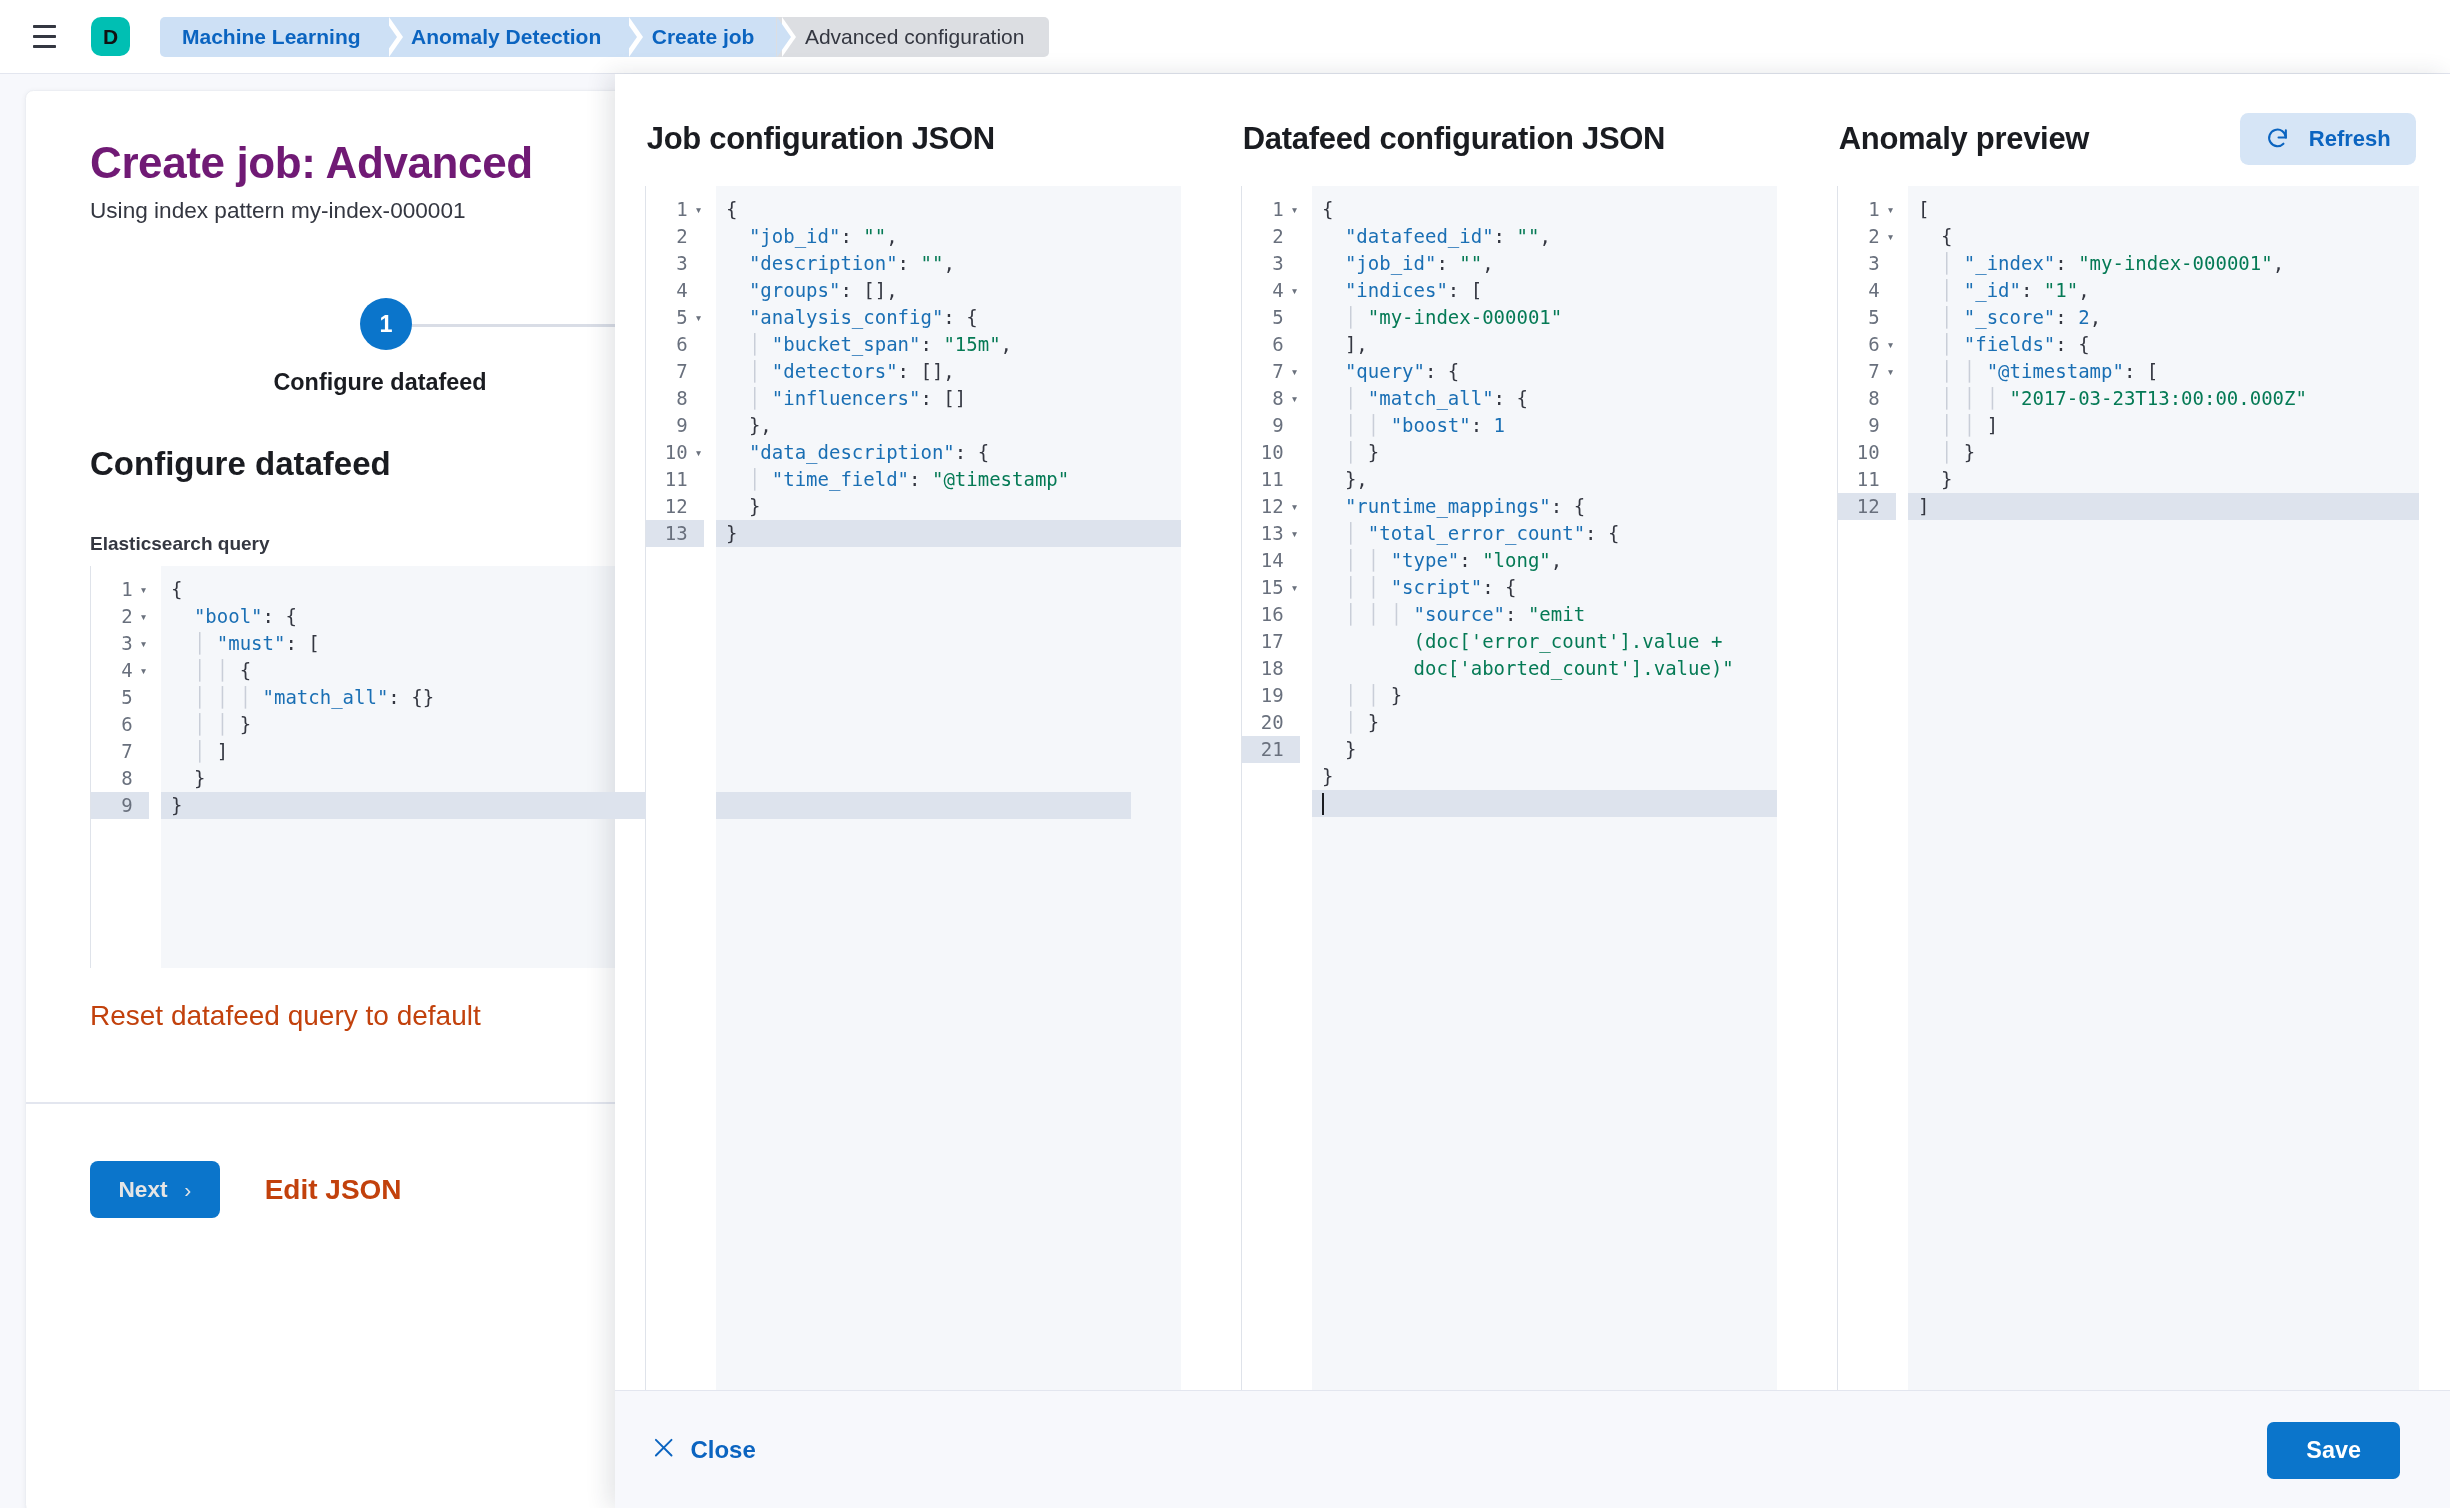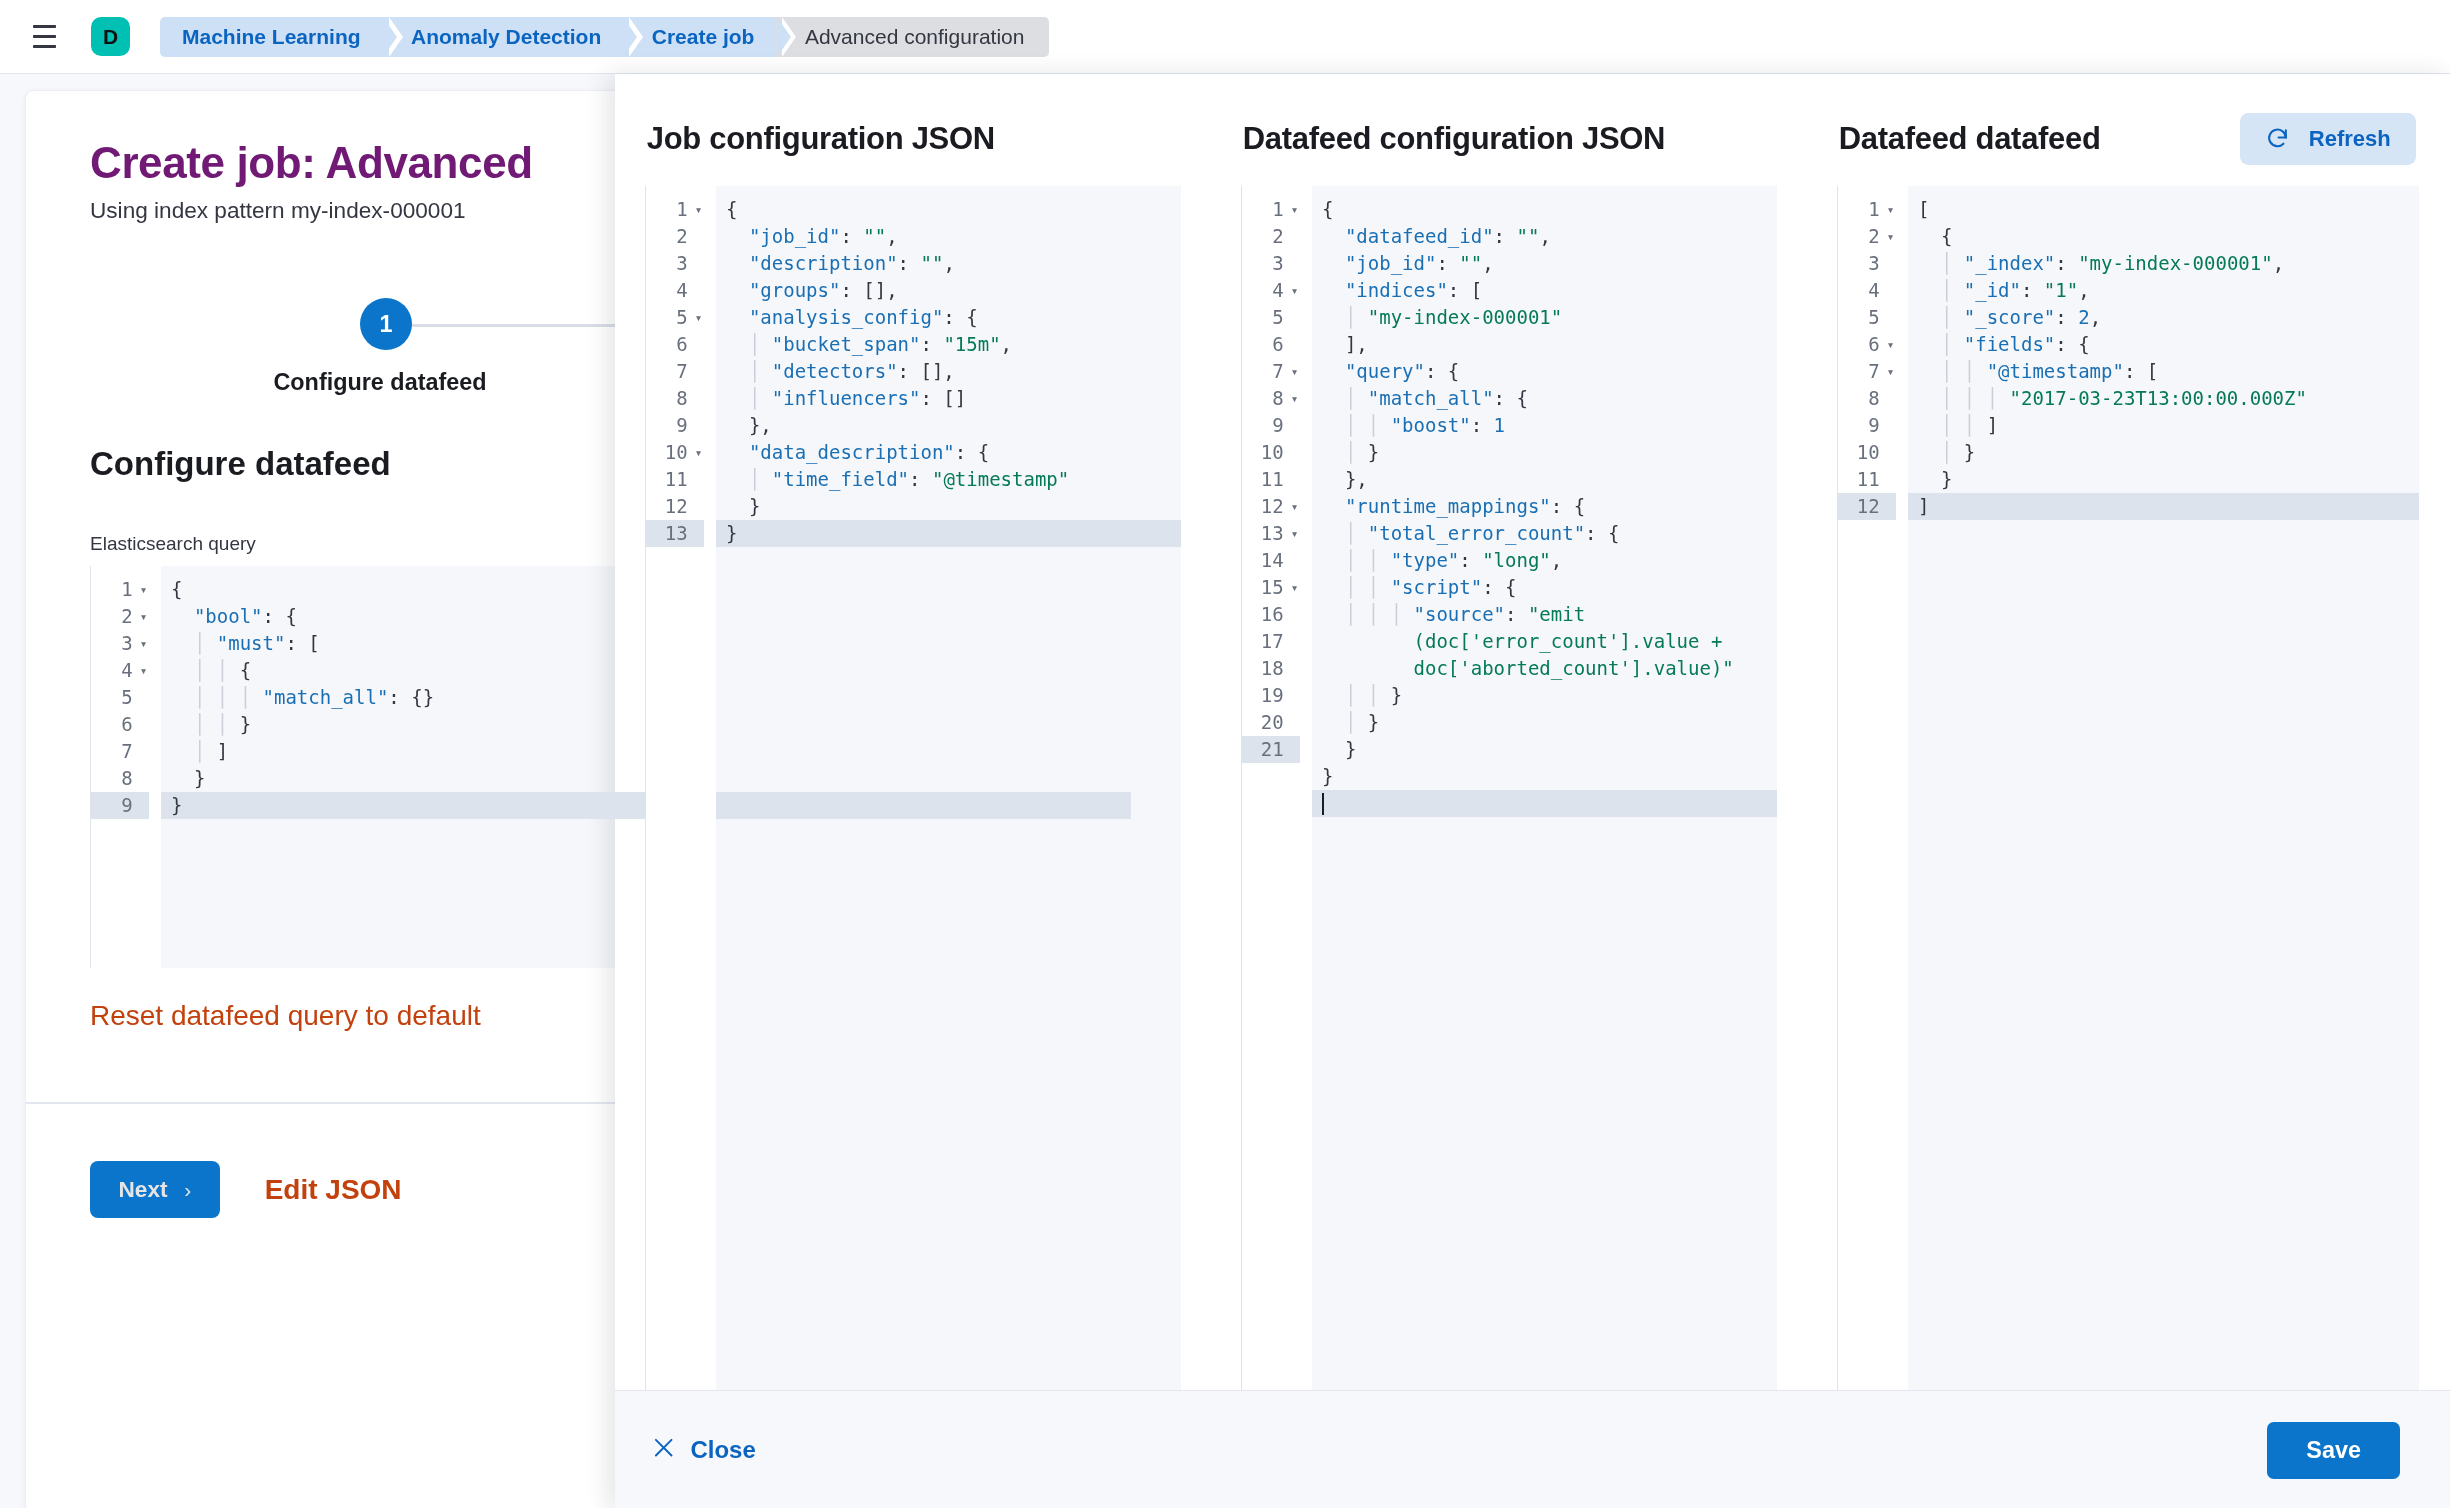--- a/index.html
+++ b/index.html
@@ -63,21 +63,21 @@
   .step-line { position: absolute; left: 299px; right: -64px; top: 26px; height: 3.3px; background: #d9dde6; }
   .step-circle {
     position: absolute; left: 270px; top: 0; width: 52px; height: 52px; border-radius: 50%;
     background: #0b75cb; color: #fff; font-size: 23.4px; font-weight: 600;
     display: flex; align-items: center; justify-content: center; cursor: pointer; z-index: 2;
   }
   .step-label { text-align: center; width: 536px; margin-left: 22px; margin-top: 16.7px;
     font-size: 23.4px; font-weight: 700; color: #1a1c21; }
 
   .section-title { font-size: 33px; font-weight: 700; color: #1a1c21; margin-top: 49px; }
-  .field-label { font-size: 19px; font-weight: 400; color: #343741; margin-top: 50px; }
+  .field-label { font-size: 19px; font-weight: 700; color: #343741; margin-top: 50px; }
 
   
   .editor {
     display: flex; background: #f5f7fa; border-left: 0.8px solid #dfe3ea;
     font-family: "DejaVu Sans Mono", monospace; position: relative; overflow: hidden;
   }
   .gutter {
     background: #ffffff; color: #69707d; font-size: 19px; line-height: 27px;
     padding: 10px 11.7px 0 0; text-align: right; min-width: 70px; user-select: none;
     position: relative; z-index: 2;
@@ -279,21 +279,21 @@
               <div class="ln active">21<span class="fold blank">▾</span></div>
             </div>
           <div class="code"><div class="row"><span class="p">{</span></div><div class="row"><span class="p">  </span><span class="k">"datafeed_id"</span><span class="p">: </span><span class="s">""</span><span class="p">,</span></div><div class="row"><span class="p">  </span><span class="k">"job_id"</span><span class="p">: </span><span class="s">""</span><span class="p">,</span></div><div class="row"><span class="p">  </span><span class="k">"indices"</span><span class="p">: [</span></div><div class="row"><span class="ind">  │ </span><span class="s">"my-index-000001"</span></div><div class="row"><span class="p">  ],</span></div><div class="row"><span class="p">  </span><span class="k">"query"</span><span class="p">: {</span></div><div class="row"><span class="ind">  │ </span><span class="k">"match_all"</span><span class="p">: {</span></div><div class="row"><span class="ind">  │ │ </span><span class="k">"boost"</span><span class="p">: </span><span class="n">1</span></div><div class="row"><span class="ind">  │ </span><span class="p">}</span></div><div class="row"><span class="p">  },</span></div><div class="row"><span class="p">  </span><span class="k">"runtime_mappings"</span><span class="p">: {</span></div><div class="row"><span class="ind">  │ </span><span class="k">"total_error_count"</span><span class="p">: {</span></div><div class="row"><span class="ind">  │ │ </span><span class="k">"type"</span><span class="p">: </span><span class="s">"long"</span><span class="p">,</span></div><div class="row"><span class="ind">  │ │ </span><span class="k">"script"</span><span class="p">: {</span></div><div class="row wrap"><span class="ind">  │ │ │ </span><span class="k">"source"</span><span class="p">: </span><span class="s">"emit
         (doc['error_count'].value +
         doc['aborted_count'].value)"</span></div><div class="row"><span class="ind">  │ │ </span><span class="p">}</span></div><div class="row"><span class="ind">  │ </span><span class="p">}</span></div><div class="row"><span class="p">  }</span></div><div class="row"><span class="p">}</span></div><div class="row active"><span class="caret"></span></div></div>
         </div>
       </div>
 
       <div class="col col-preview">
         <div class="col-head">
-          <div class="col-title">Datafeed datafeed</div>
+          <div class="col-title">Anomaly preview</div>
           <button class="btn-refresh">
             <span>
               <svg width="25" height="25" viewBox="0 0 24 24" fill="none" stroke="#0b64c0" stroke-width="2" stroke-linecap="round">
                 <path d="M20 11a8 8 0 1 0-2.3 6"></path>
                   <polyline points="20 4 20 11 13 11"></polyline>
               </svg>
             </span>
             <span>Refresh</span>
           </button>
         </div>

